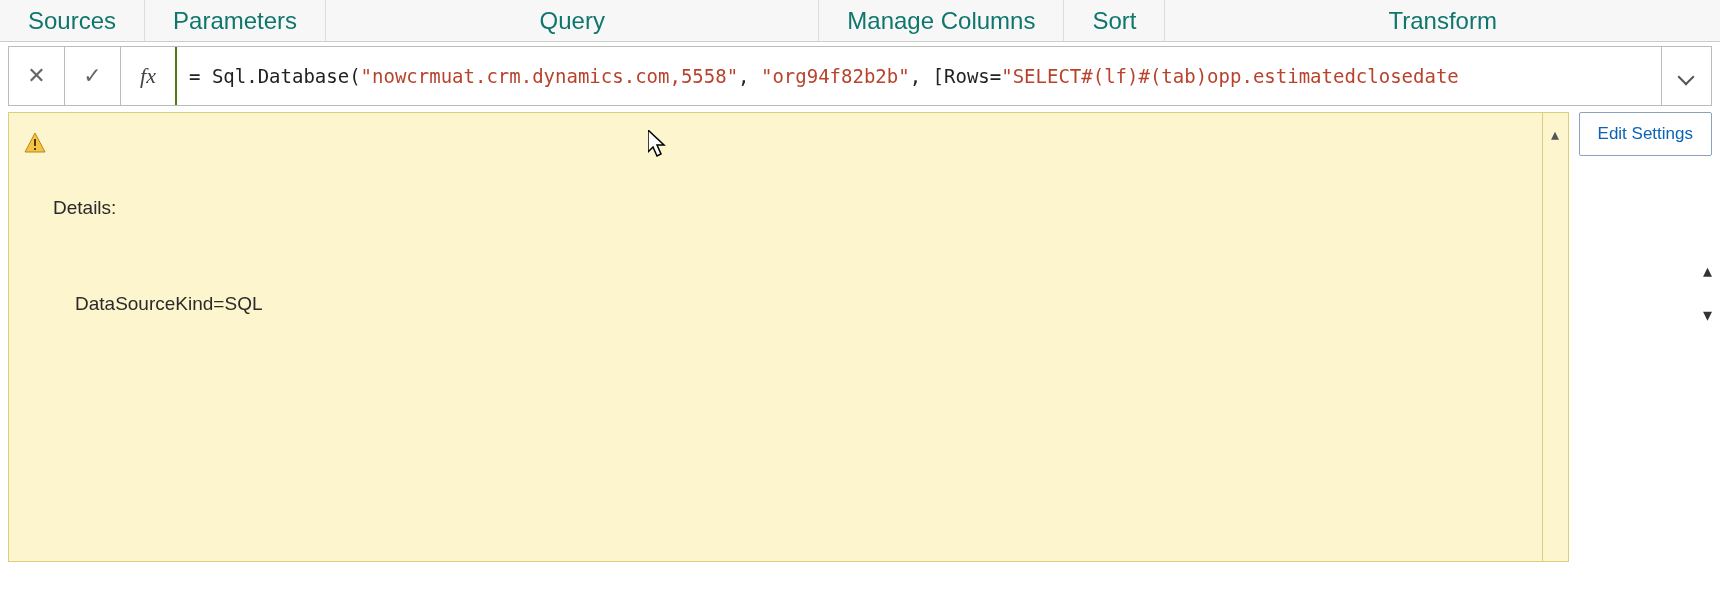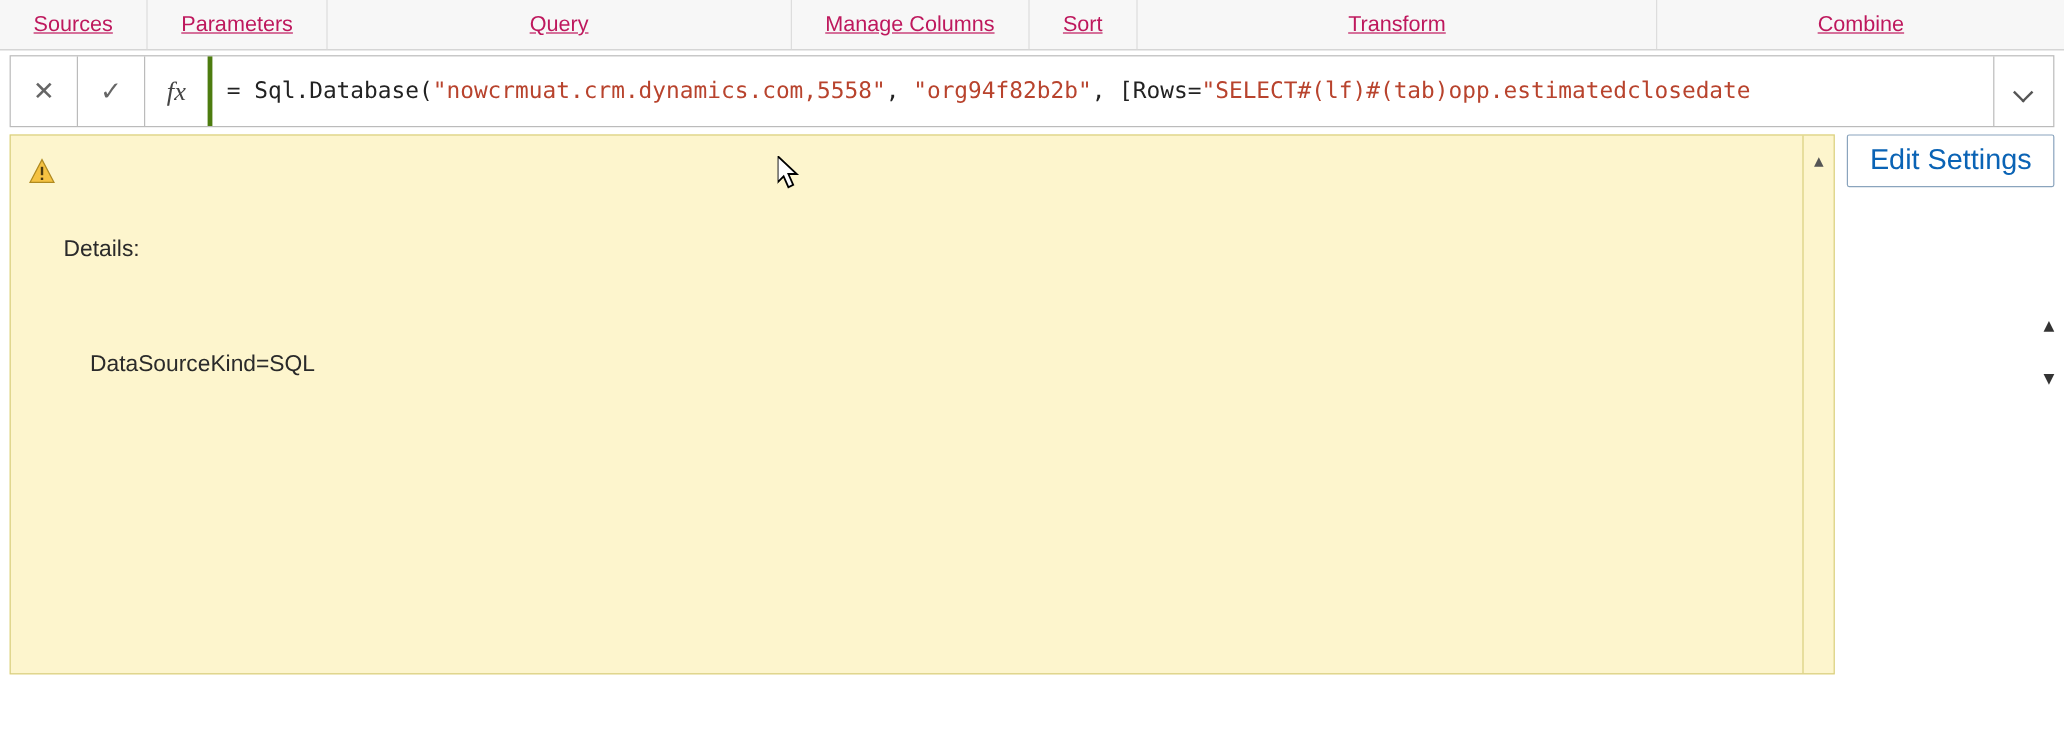--- a/index.html
+++ b/index.html
@@ -19,25 +19,24 @@
     align-items: stretch;
     height: 42px;
     border-bottom: 1px solid #ccc;
     background: #f7f7f7;
   }
   .ribbon .tab {
     display: flex;
     align-items: center;
     justify-content: center;
     padding: 0 28px;
-    font-size: 18px;
-    color: #be185d;
+    font-size: 24px;
+    color: #0f766e;
     border-right: 1px solid #ddd;
     white-space: nowrap;
-    text-decoration: underline;
   }
   .ribbon .tab:last-child { border-right: none; }
 
   
   .formula-bar {
     display: flex;
     align-items: center;
     height: 60px;
     border: 1px solid #bbb;
     margin: 4px 8px 6px 8px;
@@ -52,21 +51,21 @@
     border-right: 1px solid #bbb;
     font-size: 22px;
     color: #666;
   }
   .formula-bar .fx {
     width: 56px;
     height: 100%;
     display: flex;
     align-items: center;
     justify-content: center;
-    border-right: 4px solid #4d7c0f;
+    border-right: 2px solid #4d7c0f;
     font-style: italic;
     font-family: "Times New Roman", serif;
     font-size: 22px;
     color: #444;
   }
   .formula-bar .formula-text {
     flex: 1;
     padding: 0 12px;
     font-family: Consolas, monospace;
     font-size: 19px;
@@ -152,21 +151,21 @@
     position: absolute;
     top: 0; left: 3px; right: 3px;
     height: 55%;
     background: #c9c08d;
     border-radius: 2px;
   }
 
   .edit-settings-btn {
     margin-left: 10px;
     padding: 7px 18px;
-    font-size: 24px;
+    font-size: 17px;
     color: #0a63b5;
     background: #fff;
     border: 1px solid #8aa4bd;
     border-radius: 2px;
     align-self: flex-start;
     height: 44px;
     display: flex;
     align-items: center;
   }
 
@@ -192,21 +191,20 @@
 </head>
 <body>
 
 <div class="ribbon">
   <div class="tab">Sources</div>
   <div class="tab">Parameters</div>
   <div class="tab" style="flex:1.4">Query</div>
   <div class="tab">Manage Columns</div>
   <div class="tab">Sort</div>
   <div class="tab" style="flex:1.6">Transform</div>
-  <div class="tab" style="flex:1.2">Combine</div>
 </div>
 
 <div class="formula-bar">
   <div class="btn">✕</div>
   <div class="btn">✓</div>
   <div class="fx">fx</div>
   <div class="formula-text">
     <span>= Sql.Database(</span><span class="str">"nowcrmuat.crm.dynamics.com,5558"</span><span>, </span><span class="str">"org94f82b2b"</span><span>, [Rows=</span><span class="str">"SELECT#(lf)#(tab)opp.estimatedclosedate</span>
   </div>
   <div class="dropdown">

